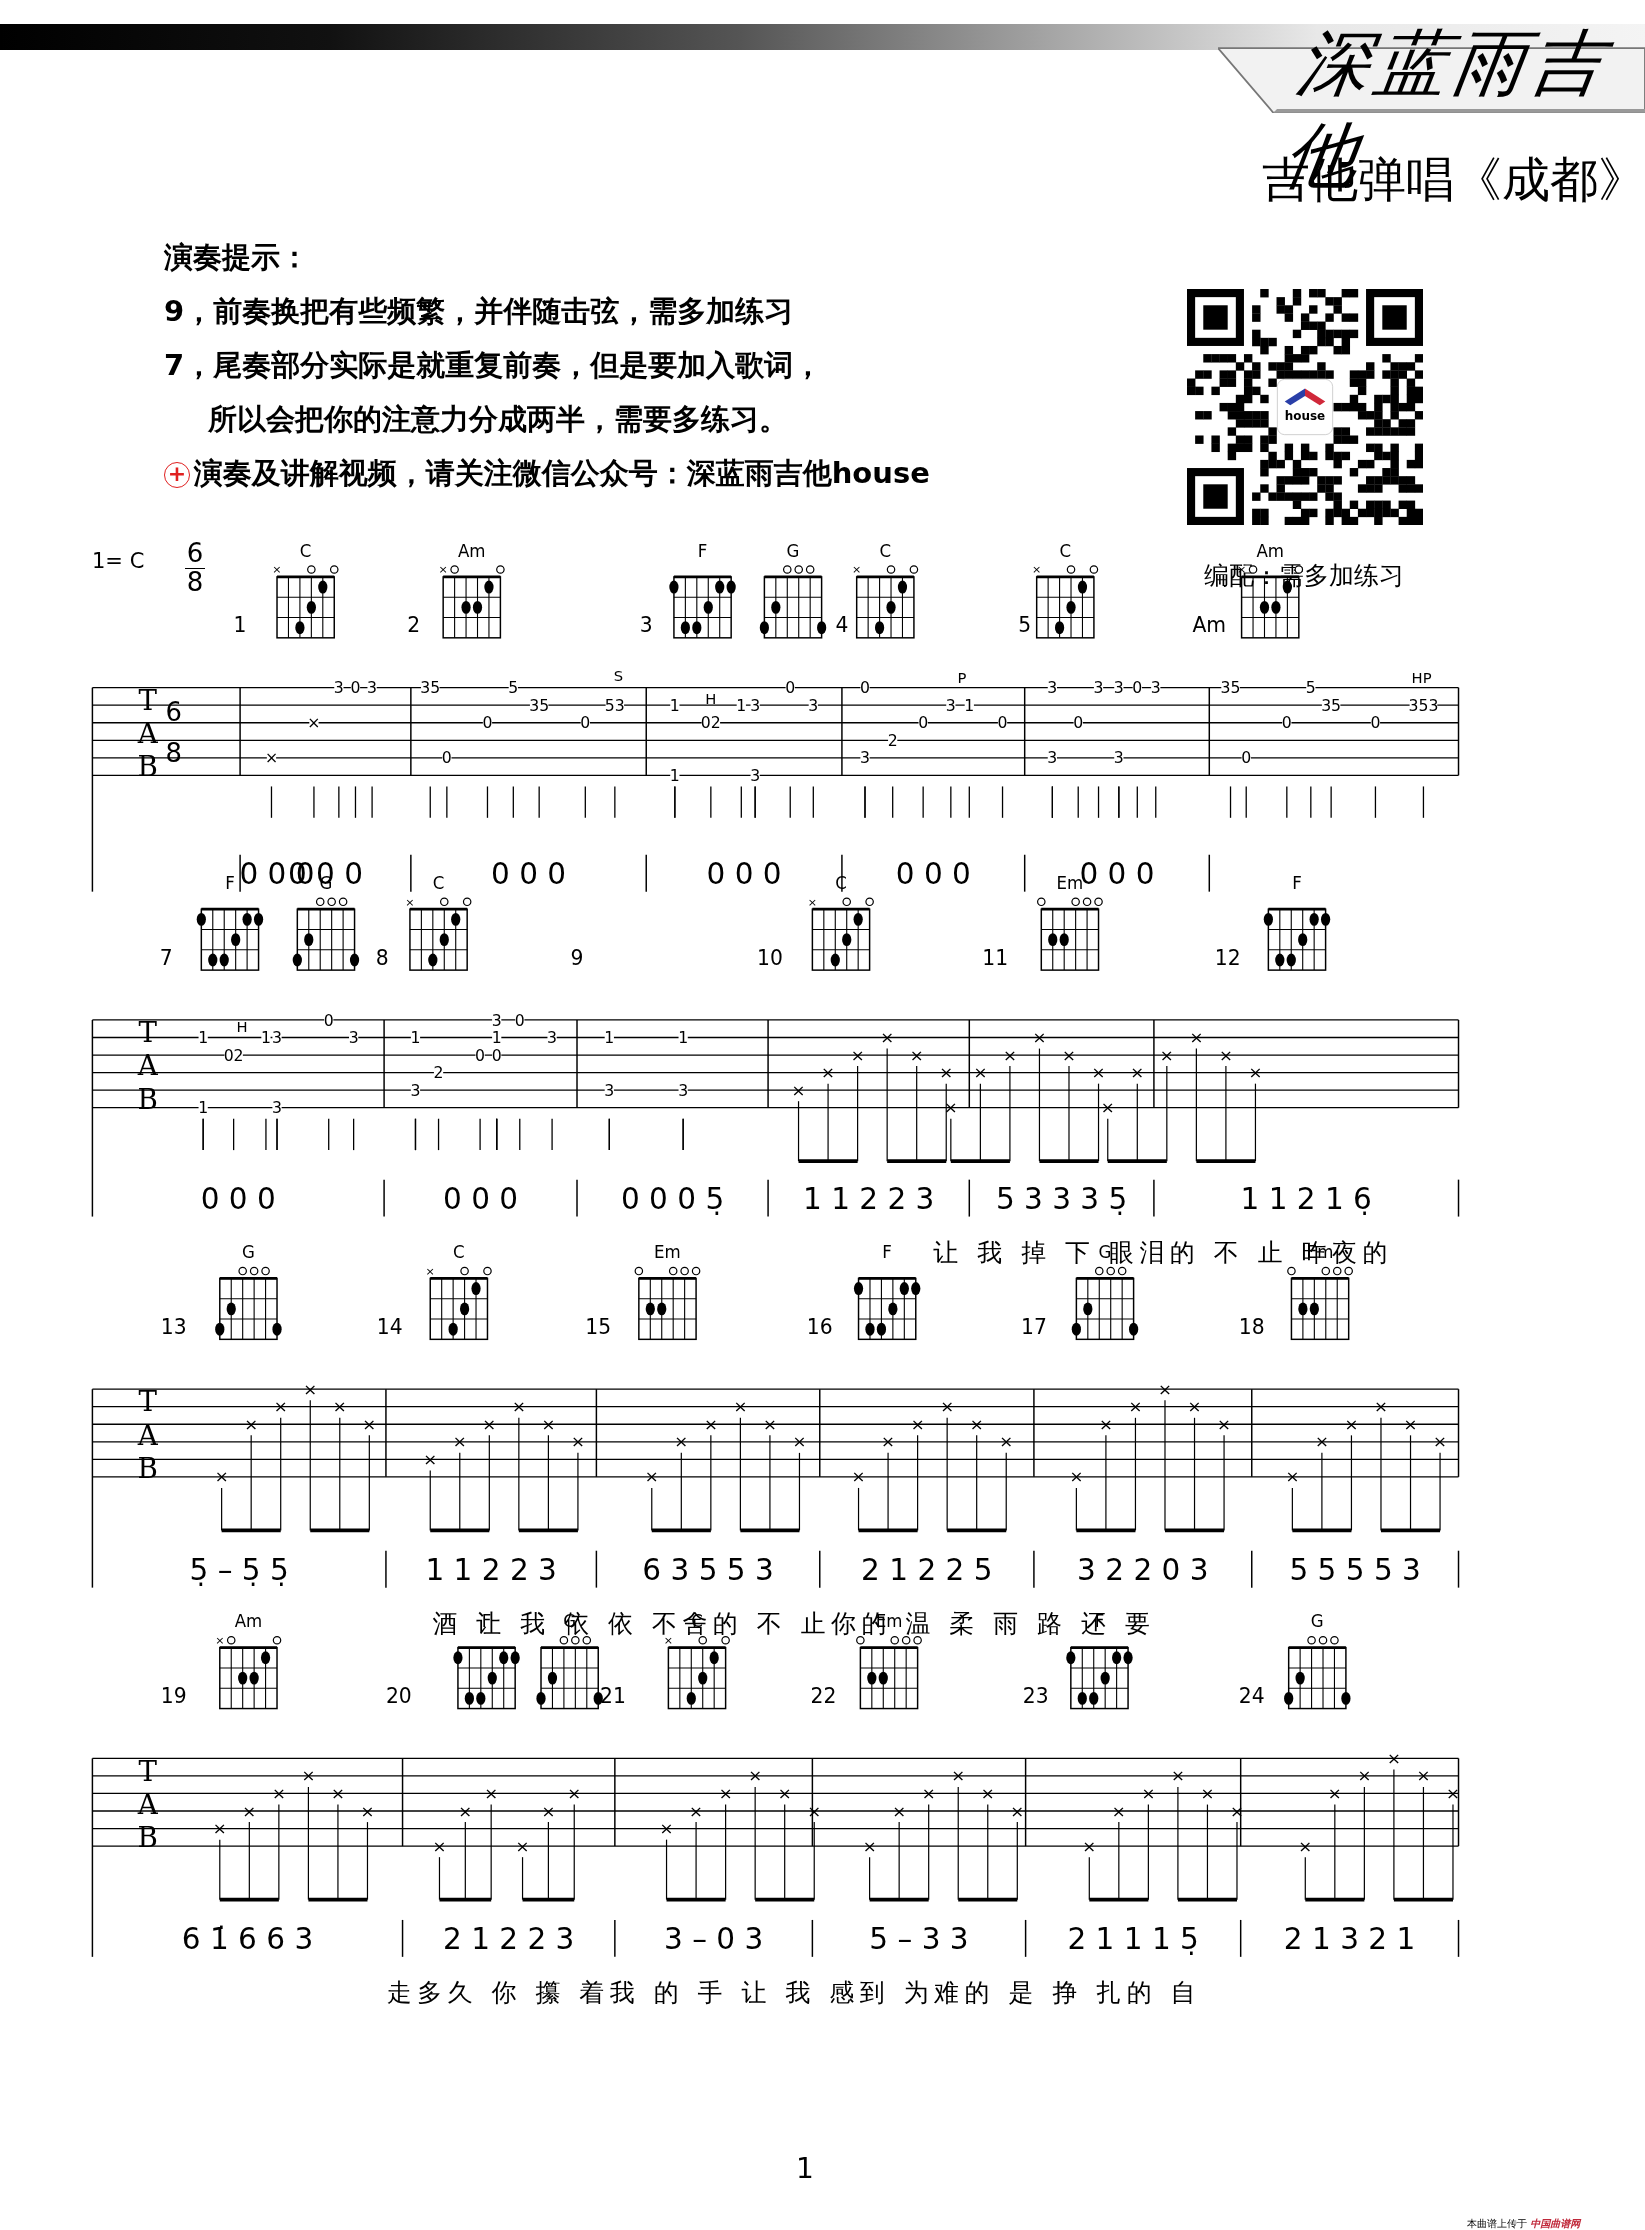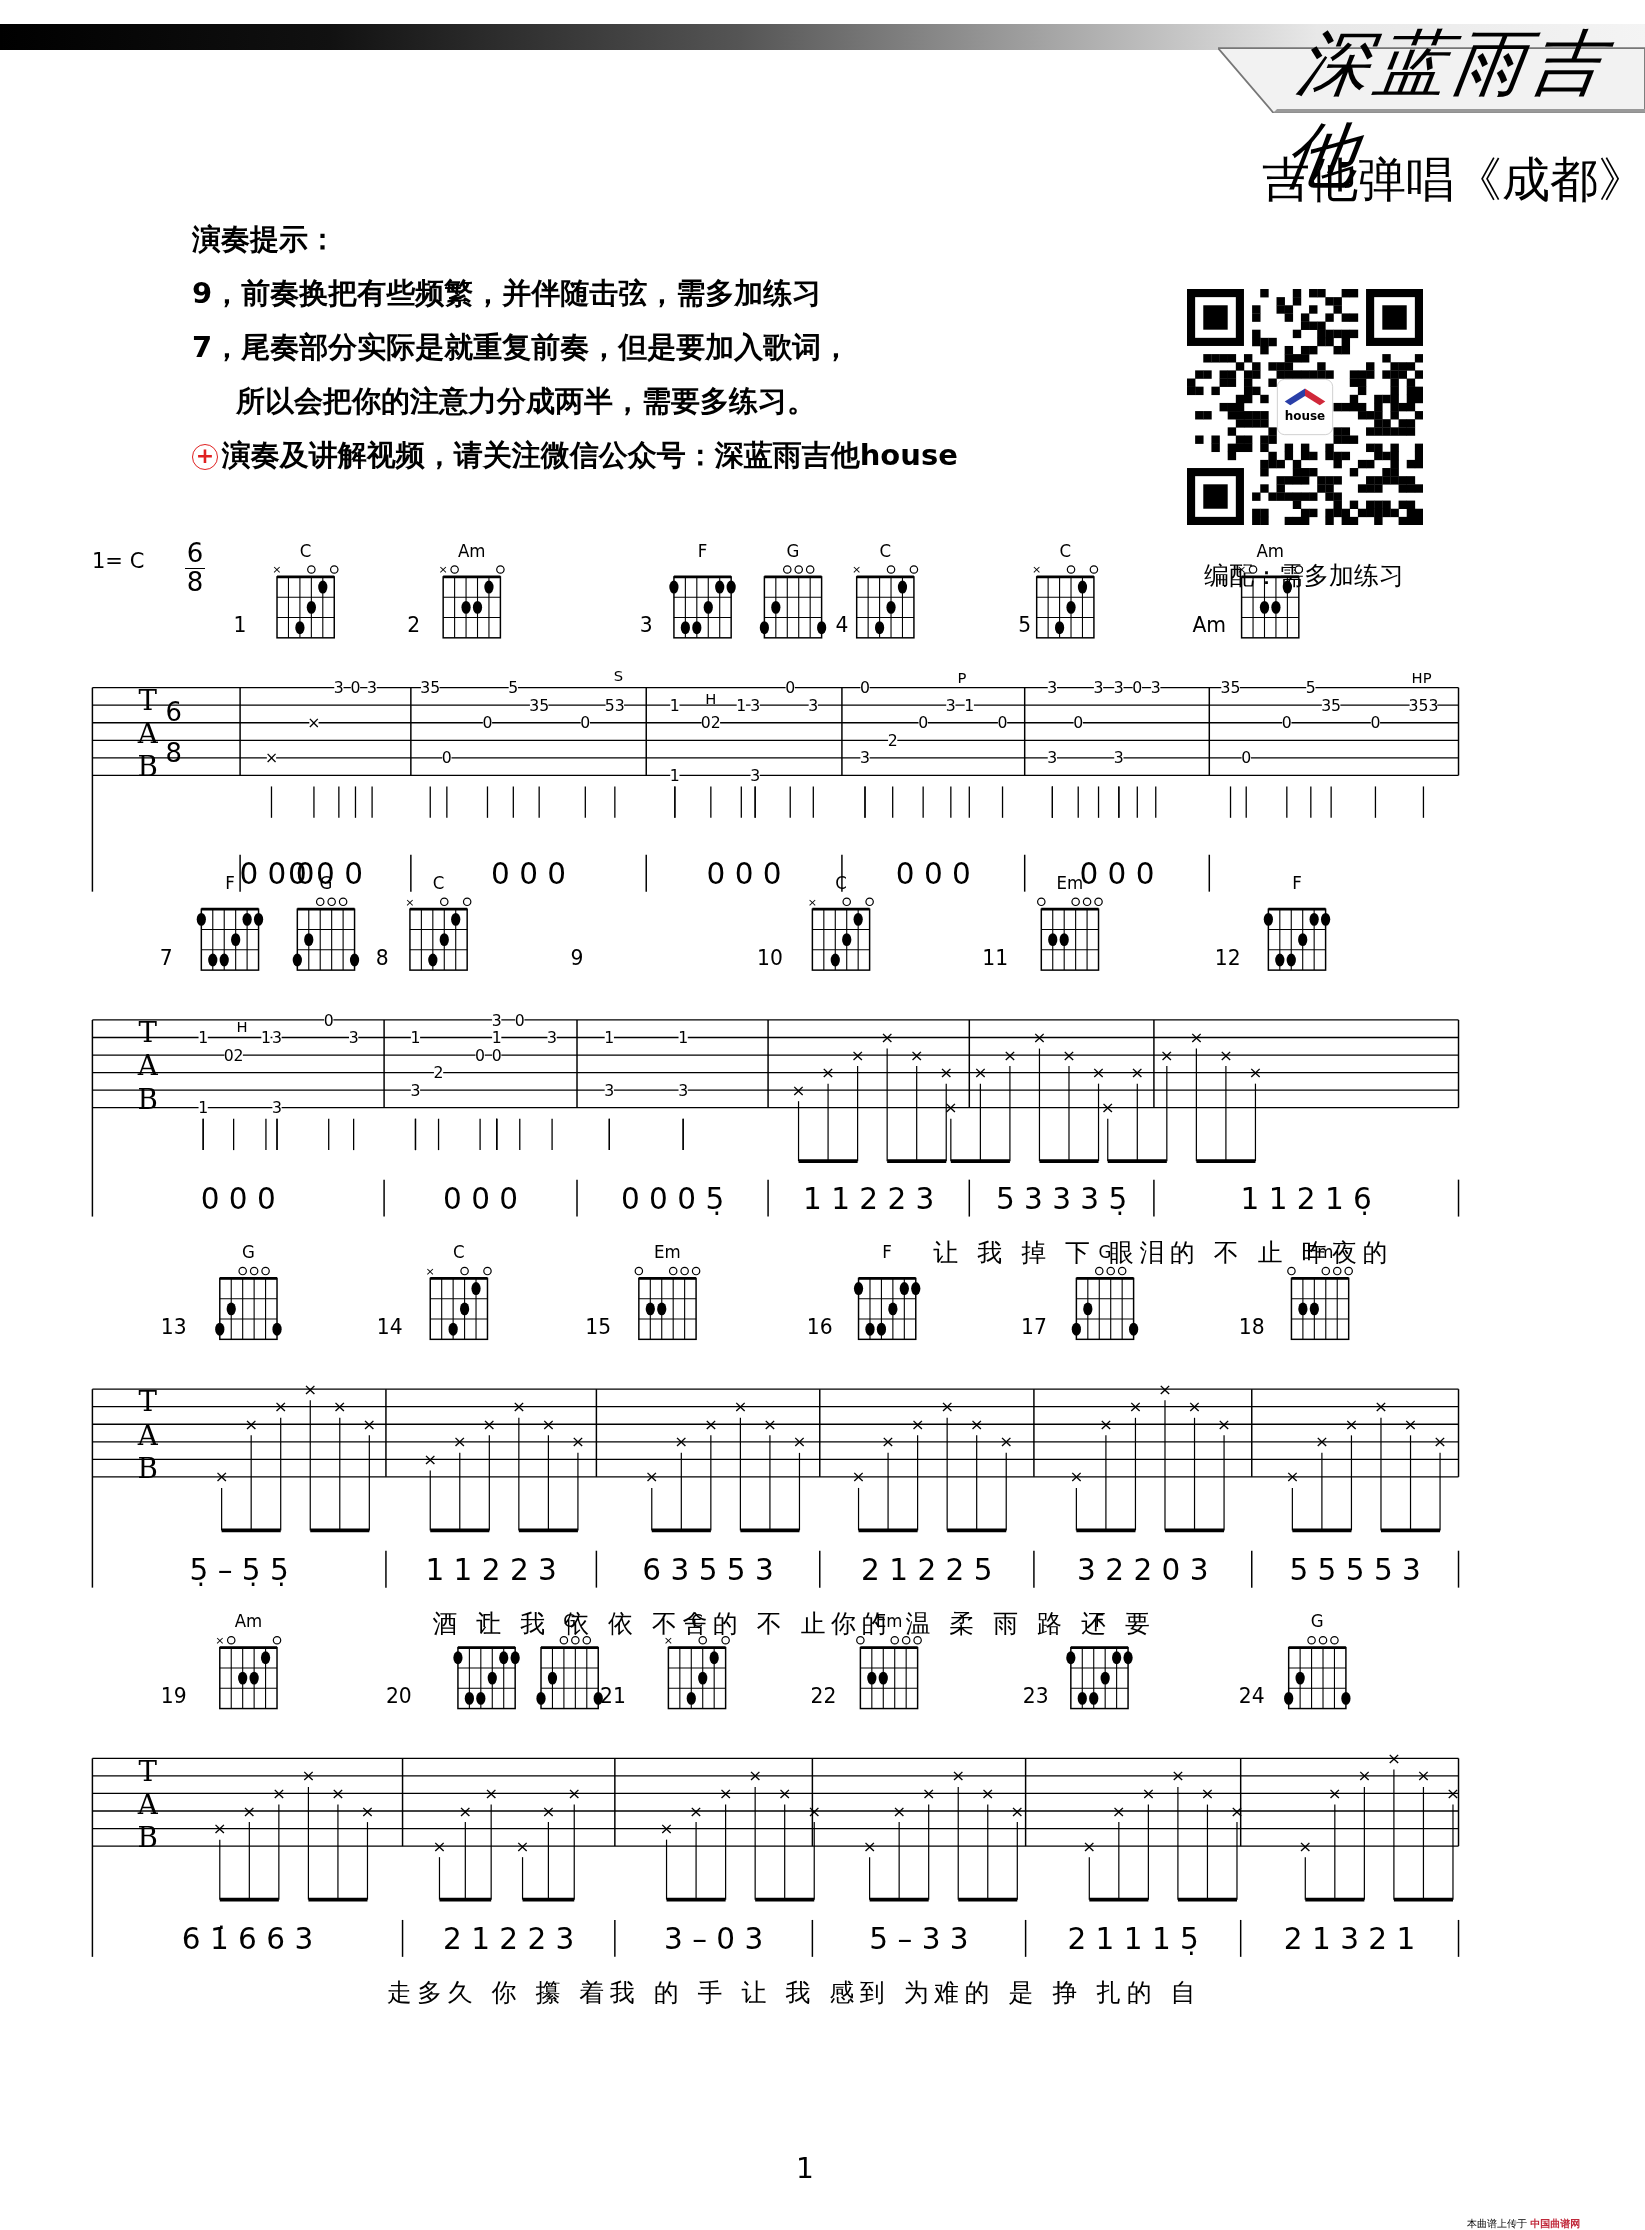--- a/index.html
+++ b/index.html
@@ -5,34 +5,34 @@
   html, body { margin:0; padding:0; background:#fff; }
   body { width:1646px; height:2231px; position:relative; overflow:hidden;
          font-family:"DejaVu Sans","Liberation Sans",sans-serif; color:#000; }
   .banner { position:absolute; left:0; top:24px; width:1646px; height:26px;
             background:linear-gradient(90deg,#000 0%,#111 20%,#555 45%,#aaa 65%,#e8e8e8 80%,#f4f4f4 100%); }
   .logo-tab { position:absolute; left:1218px; top:0px; width:427px; height:113px; }
   .logo-text { position:absolute; left:1292px; top:16.6px; font-family:"DejaVu Serif",serif;
                font-size:72px; font-style:italic; letter-spacing:5.5px; line-height:92px; transform:skewX(-8deg); }
   .title { position:absolute; left:0; width:1646px; top:148px; text-align:right;
            font-family:"DejaVu Serif","Liberation Serif",serif; font-size:48px; }
-  .tips { position:absolute; left:164px; top:212px; font-size:29px; font-weight:bold; line-height:54px;margin-left:28px; }
+  .tips { position:absolute; left:164px; top:230px; font-size:29px; font-weight:bold; line-height:54px; }
   .tips div { white-space:nowrap; }
   .tips .indent { padding-left:44px; }
   .plus { display:inline-block; width:24px; height:24px; border:1.8px solid #e02020; border-radius:50%;
           color:#e02020; font-size:22px; line-height:22px; text-align:center; vertical-align:1.8px; margin-right:3.7px; font-weight:bold; }
   .qr { position:absolute; left:1187px; top:289px; width:236px; height:236px; }
   .arranger { position:absolute; left:1204px; top:559px; font-size:25px; font-family:"DejaVu Serif",serif; }
   .key { position:absolute; left:92px; top:549px; font-size:21px; }
   .timesig { position:absolute; left:185px; top:540px; font-size:26px; line-height:26px; text-align:center; }
   .timesig .line { border-top:1.8px solid #000; width:20px; margin:1.8px auto 0; }
   svg.score { position:absolute; left:0; top:0; }
   .page-num { position:absolute; left:796px; top:2152px; font-size:28px; }
   .footer { position:absolute; left:1467px; top:2217px; font-size:10px; white-space:nowrap; }
-  .footer .brand { color:#c0283a; font-weight:bold; }
+  .footer .brand { color:#c0283a; font-weight:bold;font-style:italic; }
 </style>
 </head>
 <body>
 
 <div class="banner"></div>
 <svg class="logo-tab" viewBox="0 0 463 122" width="427" height="113">
   <polygon points="0,52 463,52 463,122 60,122" fill="#f2f2f2" stroke="#777" stroke-width="2"></polygon>
   <polygon points="60,122 463,122 463,118 64,118" fill="#999"></polygon>
 </svg>
 <div class="logo-text">深蓝雨吉他</div>

